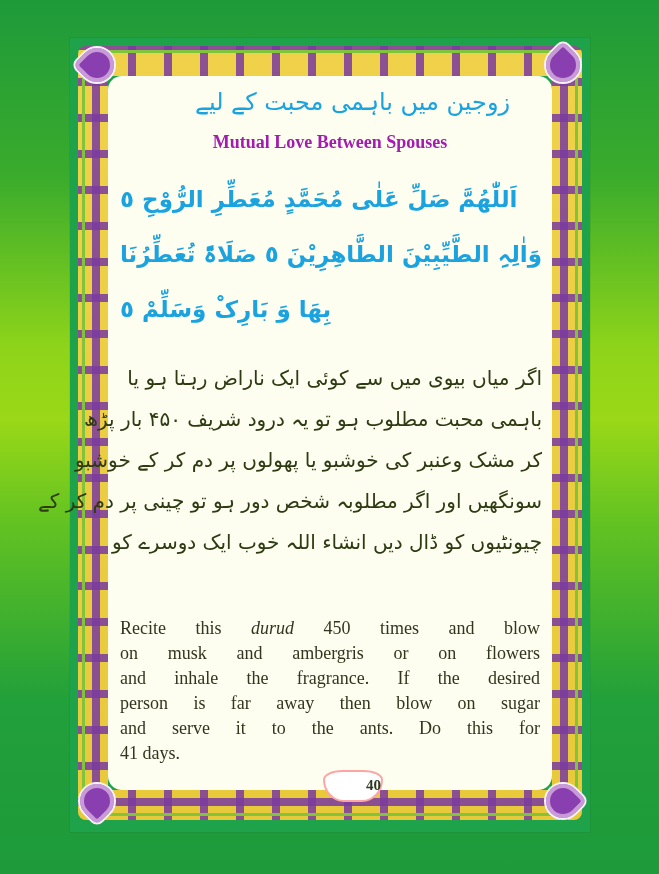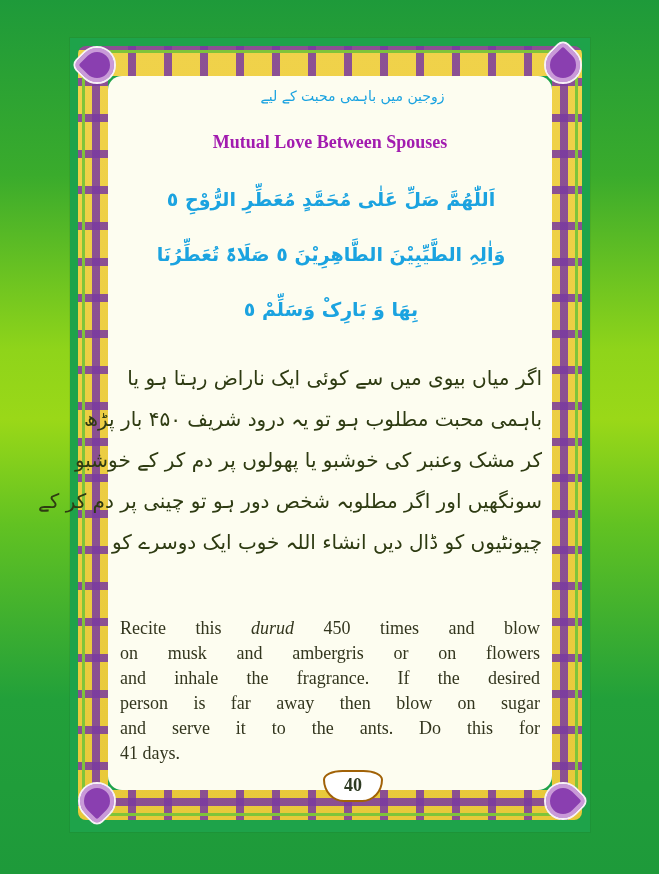--- a/index.html
+++ b/index.html
@@ -39,54 +39,54 @@
   .corner.tl { left: 0; top: 0; transform: rotate(45deg); }
   .corner.tr { right: 0; top: 0; transform: rotate(135deg); }
   .corner.bl { left: 0; bottom: 0; transform: rotate(-45deg); }
   .corner.br { right: 0; bottom: 0; transform: rotate(-135deg); }
   .content {
     position: absolute; left: 30px; top: 30px; right: 30px; bottom: 30px;
     background: #fdfdf0; border-radius: 14px;
   }
   .urdu-title {
     position: absolute; left: 0; right: 0; top: 12px; text-align: center;
-    font-family: "DejaVu Sans", sans-serif; color: #1ba3e0; font-size: 14px;
+    font-family: "DejaVu Sans", sans-serif; color: #1ba3e0; font-size: 24px;
     direction: rtl;
     margin-left: 45px;
   }
   .en-title {
     position: absolute; left: 0; right: 0; top: 56px; text-align: center;
     font-family: "Liberation Serif", serif; font-weight: bold; color: #a21caf; font-size: 18px;
   }
   .arabic {
     position: absolute; left: 12px; right: 10px; top: 96px;
-    font-family: "DejaVu Sans", sans-serif; color: #1ba3e0; font-size: 19px;
-    direction: rtl; text-align: center; line-height: 55px; font-weight: bold;
+    font-family: "DejaVu Sans", sans-serif; color: #1ba3e0; font-size: 23px;
+    direction: rtl; text-align: left; line-height: 55px; font-weight: bold;
   }
   .arabic div { white-space: nowrap; }
   .urdu-body {
     position: absolute; left: 12px; right: 10px; top: 270px;
     font-family: "DejaVu Sans", sans-serif; color: #2e3b12; font-size: 20px;
     direction: rtl; text-align: right; line-height: 41px; margin-top: 12px;
   }
   .urdu-body div { white-space: nowrap; }
   .en-body {
     position: absolute; left: 12px; right: 12px; top: 540px;
     font-family: "Liberation Serif", serif; color: #33361e; font-size: 18px;
     line-height: 25px; text-align: justify;
   }
   .en-body .line { display: block; text-align: justify; text-align-last: justify; white-space: nowrap; }
   .en-body .line.last { text-align-last: left; }
   .en-body i { font-style: italic; }
   .page-tab {
     position: absolute; left: 215px; bottom: -12px; width: 56px; height: 28px;
-    background: #ffffff; border: 2px solid #a16207;
+    background: #ffffff; border: 2px solid #fca5a5;
     border-radius: 28px 28px 50% 50% / 14px 14px 100% 100%;
-    text-align: center; font-family: "Liberation Serif", serif; font-weight: bold;
-    font-size: 18px; line-height: 26px; color: #2d3a22;
+    text-align: right; font-family: "Liberation Serif", serif; font-weight: bold;
+    font-size: 15px; line-height: 26px; color: #2d3a22;
   }
 </style>
 </head>
 <body>
 
 <div class="panel"></div>
 
 <div class="frame">
   <div class="band"></div>
   <div class="band-green"></div>

